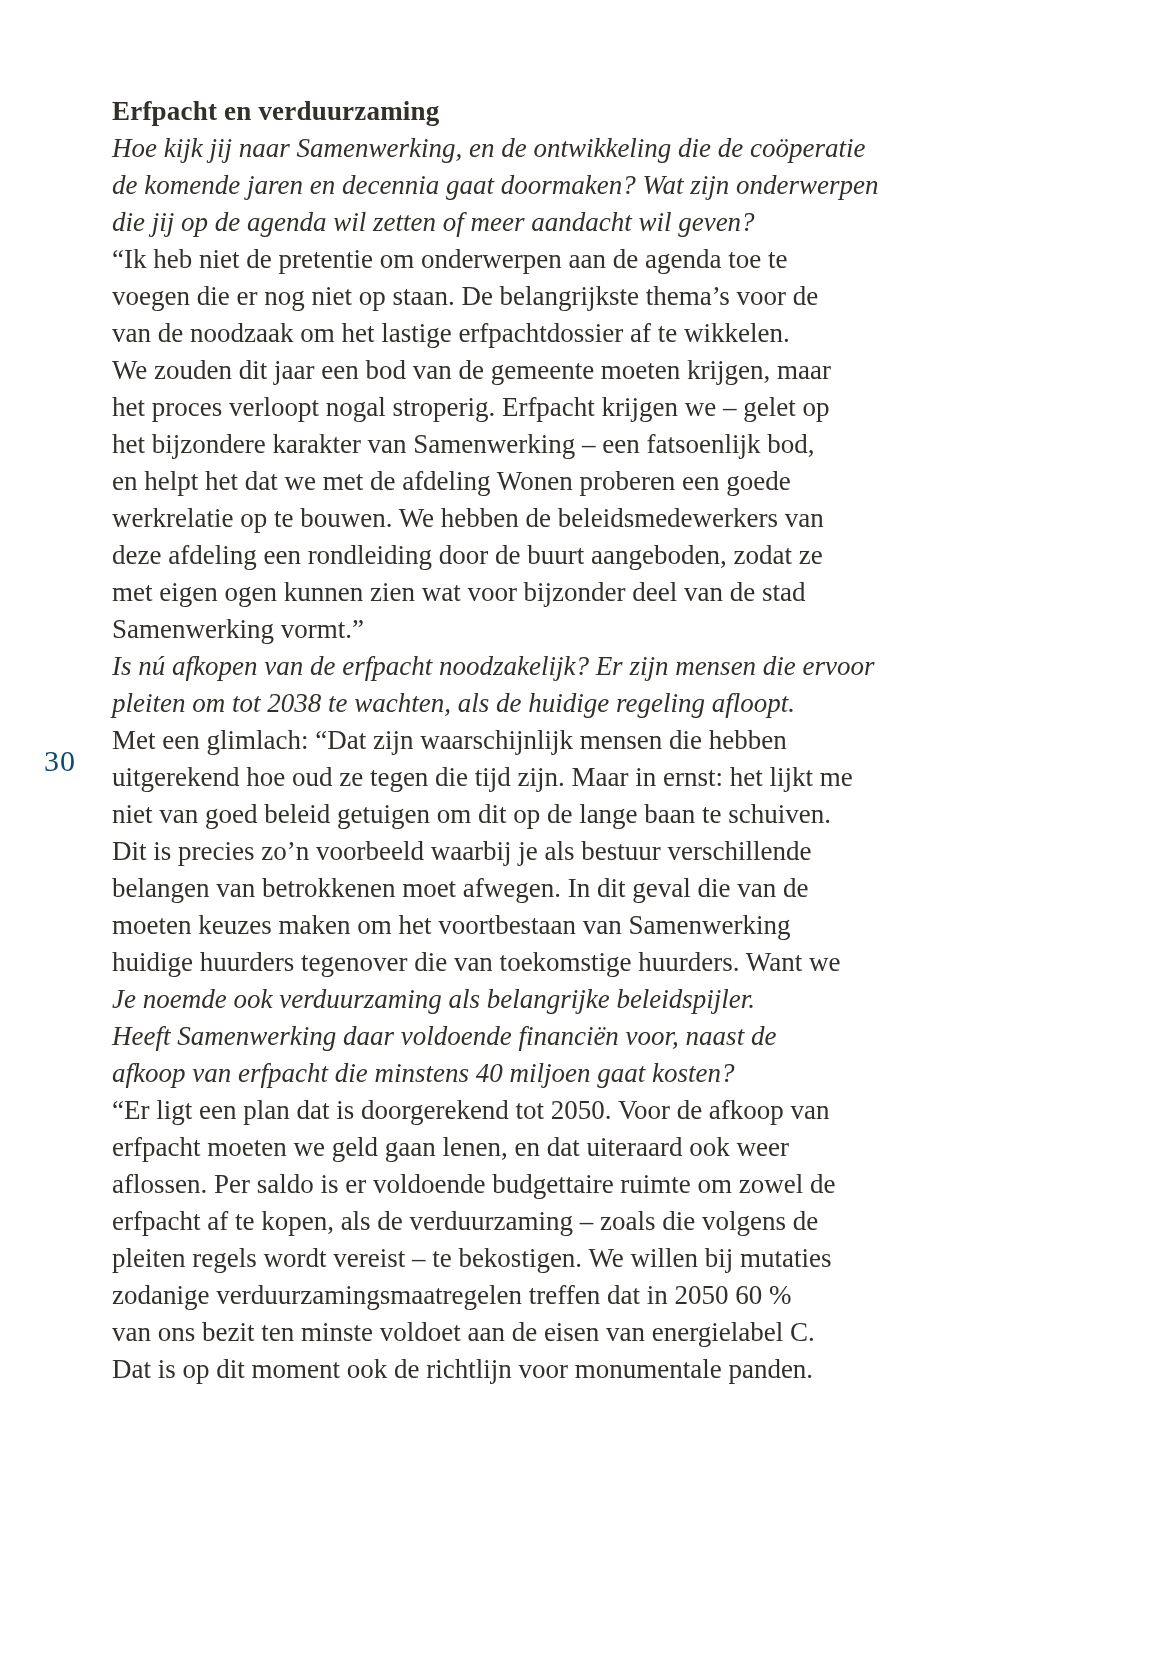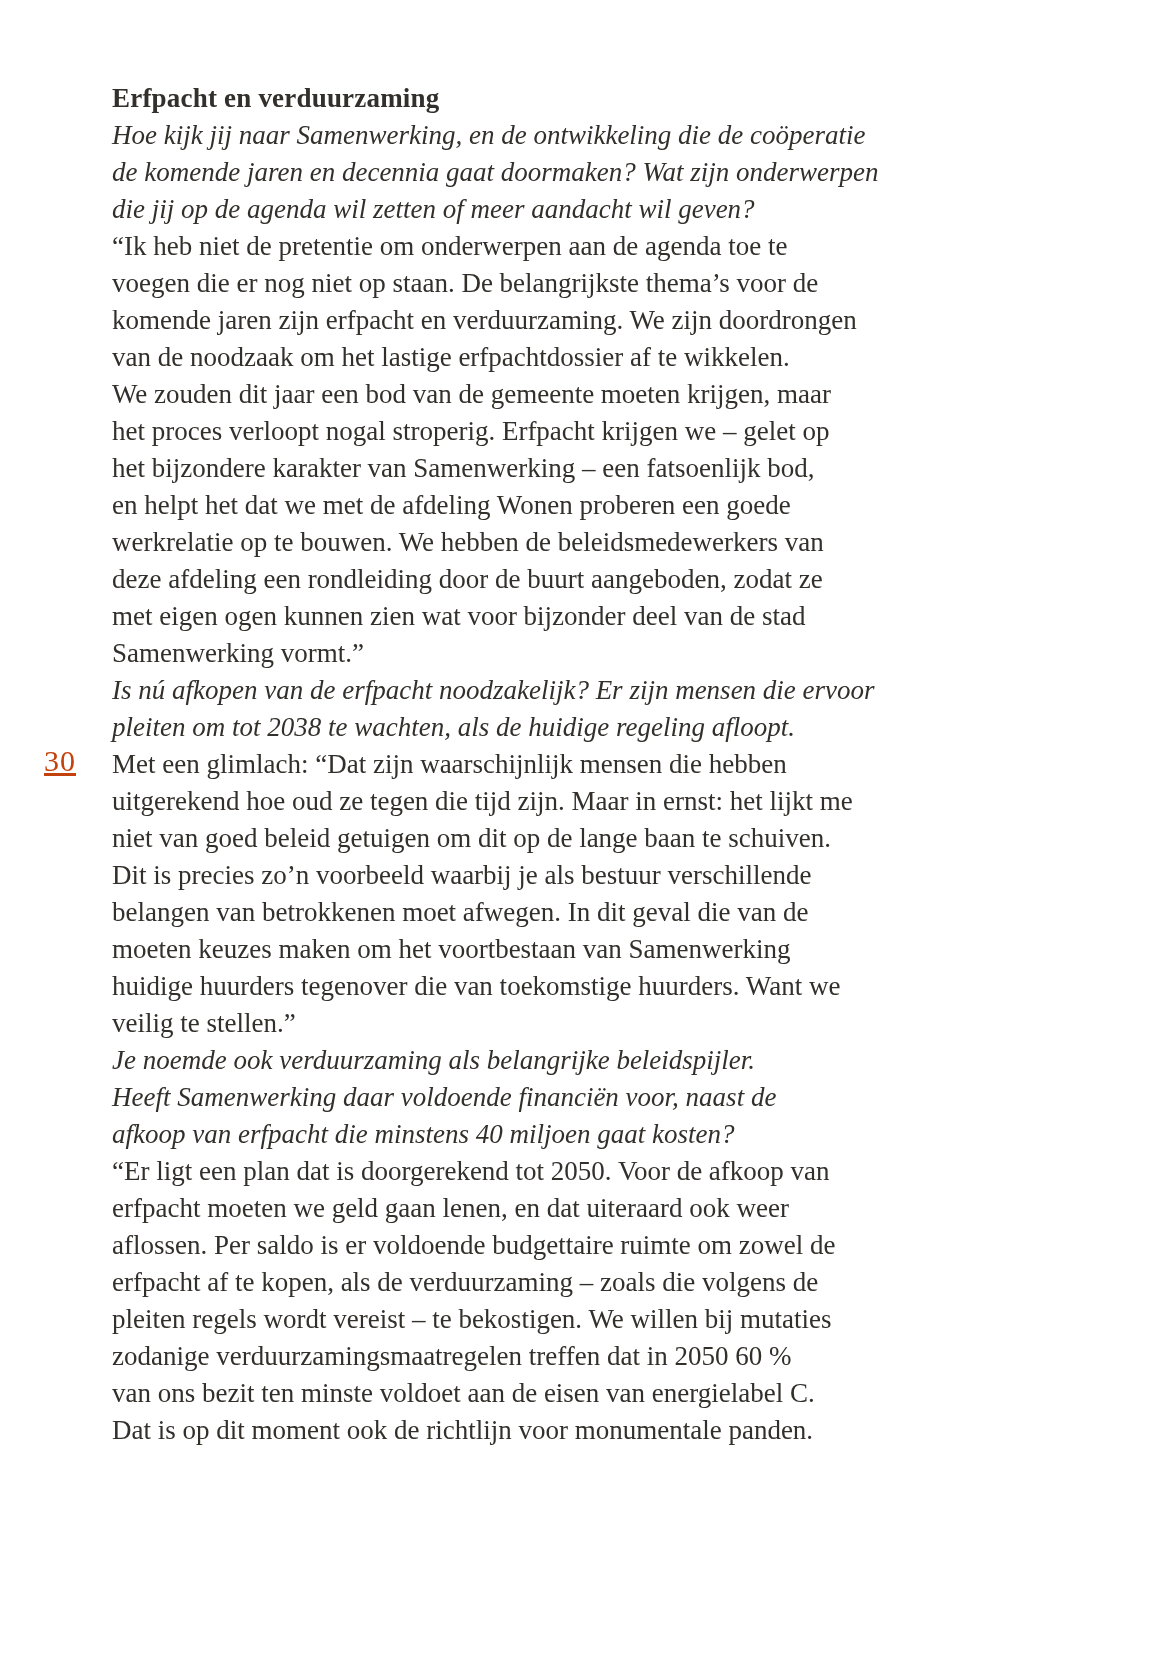--- a/index.html
+++ b/index.html
@@ -24,21 +24,21 @@
     left: 44px;
     top: 746px;
     font-size: 30px;
     line-height: 30px;
     letter-spacing: 1px;
     color: #c63c44;
   }
   .article {
     position: absolute;
     left: 112px;
-    top: 80px;
+    top: 93px;
     width: 860px;
   }
   .block {
     margin: 0;
     padding: 0;
   }
   .block.gap {
   }
   .line {
     white-space: nowrap;
@@ -51,34 +51,33 @@
     letter-spacing: 0.2px;
   }
   .block.question .line {
     font-style: italic;
   }
 </style>
 </head>
 <body style="background: rgb(255, 255, 255); color: rgb(51, 48, 43);">
 
 <div class="page">
-  <div class="page-number" style="color: #c2410c; text-decoration: underline;">30</div>
+  <div class="page-number" style="color: #0c4a6e;">30</div>
   <article class="article" id="article-blocks">
       <div class="block heading">
         <div class="line">Erfpacht en verduurzaming</div>
       </div>
       <div class="block question">
         <div class="line">Hoe kijk jij naar Samenwerking, en de ontwikkeling die de coöperatie</div>
         <div class="line">de komende jaren en decennia gaat doormaken? Wat zijn onderwerpen</div>
         <div class="line">die jij op de agenda wil zetten of meer aandacht wil geven?</div>
       </div>
       <div class="block answer">
         <div class="line">“Ik heb niet de pretentie om onderwerpen aan de agenda toe te</div>
         <div class="line">voegen die er nog niet op staan. De belangrijkste thema’s voor de</div>
-        <div class="line">komende jaren zijn erfpacht en verduurzaming. We zijn doordrongen</div>
         <div class="line">van de noodzaak om het lastige erfpachtdossier af te wikkelen.</div>
         <div class="line">We zouden dit jaar een bod van de gemeente moeten krijgen, maar</div>
         <div class="line">het proces verloopt nogal stroperig. Erfpacht krijgen we – gelet op</div>
         <div class="line">het bijzondere karakter van Samenwerking – een fatsoenlijk bod,</div>
         <div class="line">en helpt het dat we met de afdeling Wonen proberen een goede</div>
         <div class="line">werkrelatie op te bouwen. We hebben de beleidsmedewerkers van</div>
         <div class="line">deze afdeling een rondleiding door de buurt aangeboden, zodat ze</div>
         <div class="line">met eigen ogen kunnen zien wat voor bijzonder deel van de stad</div>
         <div class="line">Samenwerking vormt.”</div>
       </div>
@@ -87,21 +86,20 @@
         <div class="line">pleiten om tot 2038 te wachten, als de huidige regeling afloopt.</div>
       </div>
       <div class="block answer">
         <div class="line">Met een glimlach: “Dat zijn waarschijnlijk mensen die hebben</div>
         <div class="line">uitgerekend hoe oud ze tegen die tijd zijn. Maar in ernst: het lijkt me</div>
         <div class="line">niet van goed beleid getuigen om dit op de lange baan te schuiven.</div>
         <div class="line">Dit is precies zo’n voorbeeld waarbij je als bestuur verschillende</div>
         <div class="line">belangen van betrokkenen moet afwegen. In dit geval die van de</div>
         <div class="line">moeten keuzes maken om het voortbestaan van Samenwerking</div>
         <div class="line">huidige huurders tegenover die van toekomstige huurders. Want we</div>
-        <div class="line">veilig te stellen.”</div>
       </div>
       <div class="block question gap">
         <div class="line">Je noemde ook verduurzaming als belangrijke beleidspijler.</div>
         <div class="line">Heeft Samenwerking daar voldoende financiën voor, naast de</div>
         <div class="line">afkoop van erfpacht die minstens 40 miljoen gaat kosten?</div>
       </div>
       <div class="block answer">
         <div class="line">“Er ligt een plan dat is doorgerekend tot 2050. Voor de afkoop van</div>
         <div class="line">erfpacht moeten we geld gaan lenen, en dat uiteraard ook weer</div>
         <div class="line">aflossen. Per saldo is er voldoende budgettaire ruimte om zowel de</div>

